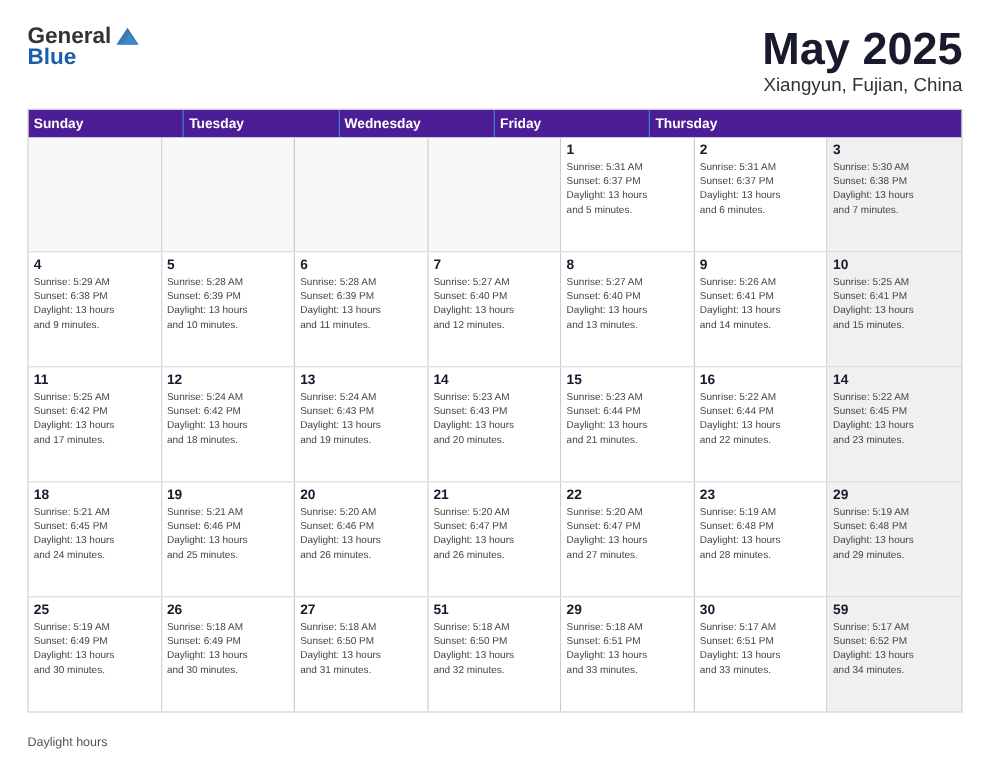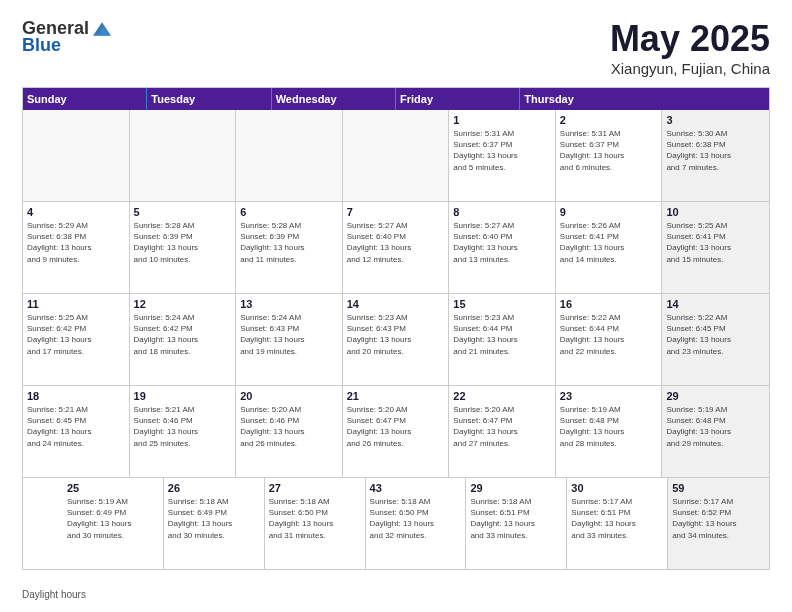--- a/index.html
+++ b/index.html
@@ -76,21 +76,21 @@
       flex: 1;
       display: flex;
       flex-direction: column;
     }
     .cal-row {
       display: grid;
       grid-template-columns: repeat(7, 1fr);
       flex: 1;
       border-bottom: 1px solid #ccc;
     }
-    .cal-row:last-child { border-bottom: none; margin-left: 40px; }
+    .cal-row:last-child { border-bottom: none; }
     .cal-cell {
       border-right: 1px solid #ccc;
       padding: 4px 4px;
       font-size: 8.5px;
       color: #333;
       background: #fff;
       vertical-align: top;
     }
     .cal-cell:last-child { border-right: none; }
     .cal-cell.empty { background: #f8f8f8; }
@@ -339,21 +339,21 @@
 and 30 minutes.</div>
           </div>
           <div class="cal-cell">
             <div class="day-num">27</div>
             <div class="day-info" style="white-space: pre-line;">Sunrise: 5:18 AM
 Sunset: 6:50 PM
 Daylight: 13 hours
 and 31 minutes.</div>
           </div>
           <div class="cal-cell">
-            <div class="day-num">43</div>
+            <div class="day-num">51</div>
             <div class="day-info" style="white-space: pre-line;">Sunrise: 5:18 AM
 Sunset: 6:50 PM
 Daylight: 13 hours
 and 32 minutes.</div>
           </div>
           <div class="cal-cell">
             <div class="day-num">29</div>
             <div class="day-info" style="white-space: pre-line;">Sunrise: 5:18 AM
 Sunset: 6:51 PM
 Daylight: 13 hours

